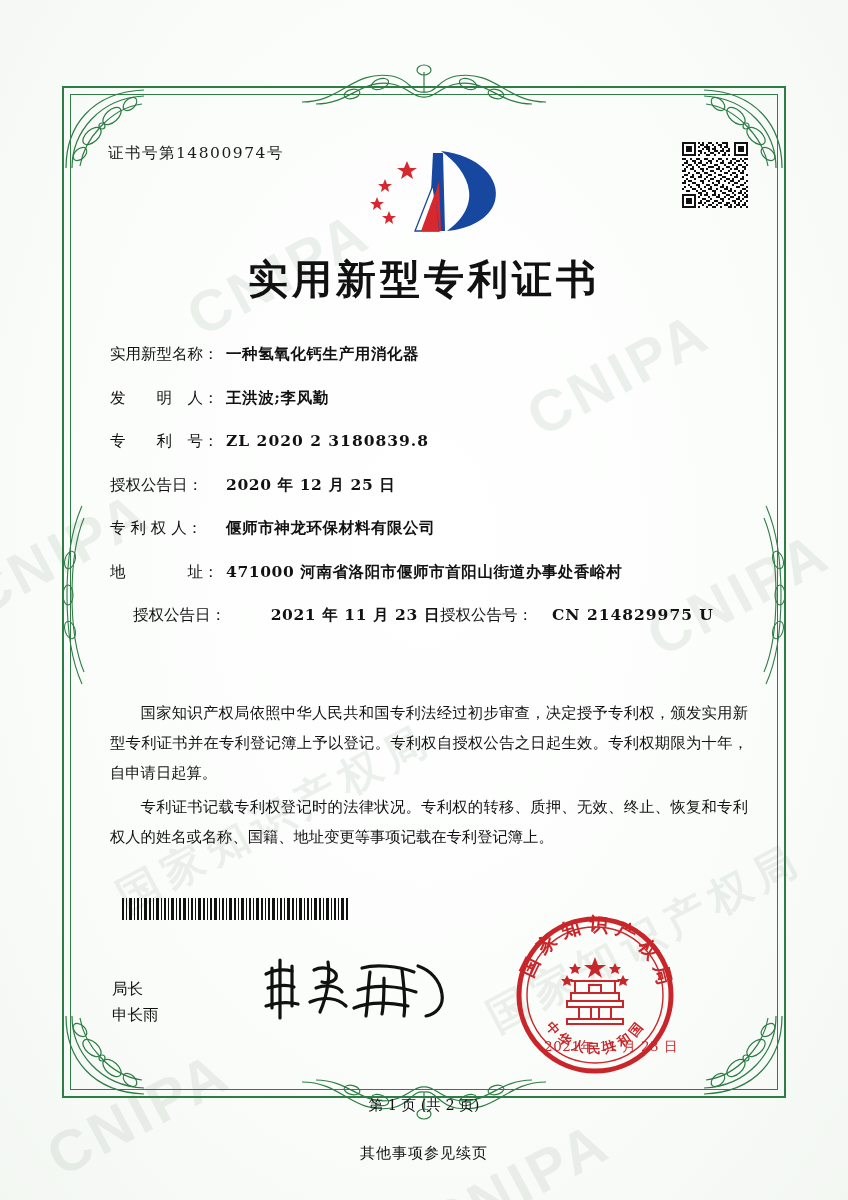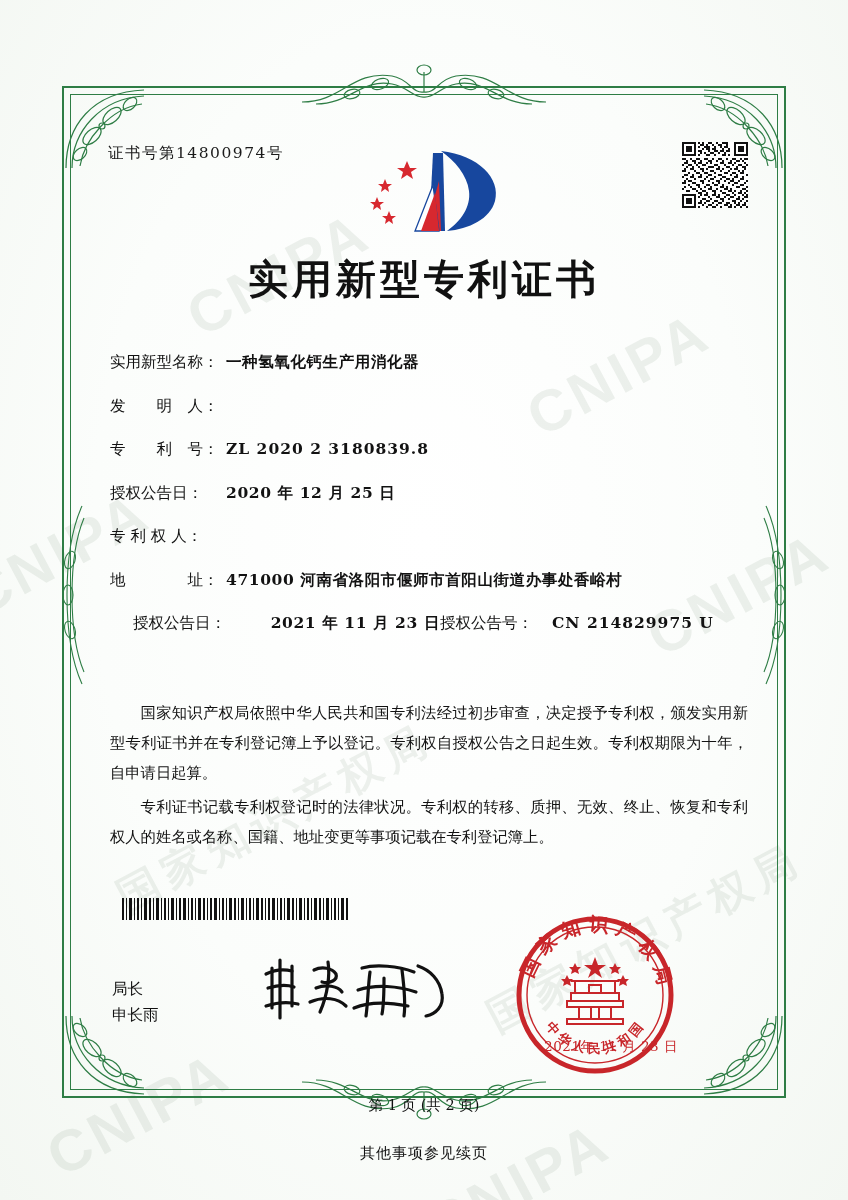--- a/index.html
+++ b/index.html
@@ -96,21 +96,21 @@
     font-size: 40px;
     font-weight: bold;
     letter-spacing: 4px;
     color: #111;
   }
 
   
   #fields {
     position: absolute;
     left: 110px;
-    top: 352px;
+    top: 344px;
     width: 640px;
   }
   .field-row {
     display: flex;
     align-items: baseline;
     margin-bottom: 22.5px;
     font-size: 15.5px;
     color: #121212;
     font-family: "DejaVu Serif", serif;
   }
@@ -606,31 +606,33 @@
 
   <div id="main-title">实用新型专利证书</div>
 
   <div id="fields">
     <div class="field-row">
       <span class="field-label">实用新型名称：</span>
       <span class="field-value">一种氢氧化钙生产用消化器</span>
     </div>
     <div class="field-row">
       <span class="field-label">发　　明　人：</span>
+      <span class="field-value">王洪波;李风勤</span>
     </div>
     <div class="field-row">
       <span class="field-label">专　　利　号：</span>
       <span class="field-value mono">ZL 2020 2 3180839.8</span>
     </div>
     <div class="field-row">
       <span class="field-label">授权公告日：</span>
       <span class="field-value">2020 年 12 月 25 日</span>
     </div>
     <div class="field-row">
       <span class="field-label">专 利 权 人：</span>
+      <span class="field-value">偃师市神龙环保材料有限公司</span>
     </div>
     <div class="field-row">
       <span class="field-label">地　　　　址：</span>
       <span class="field-value">471000 河南省洛阳市偃师市首阳山街道办事处香峪村</span>
     </div>
     <div class="field-row row-inline">
       <span class="seg-a">
         <span class="field-label">授权公告日：</span>
         <span class="field-value">2021 年 11 月 23 日</span>
       </span>

